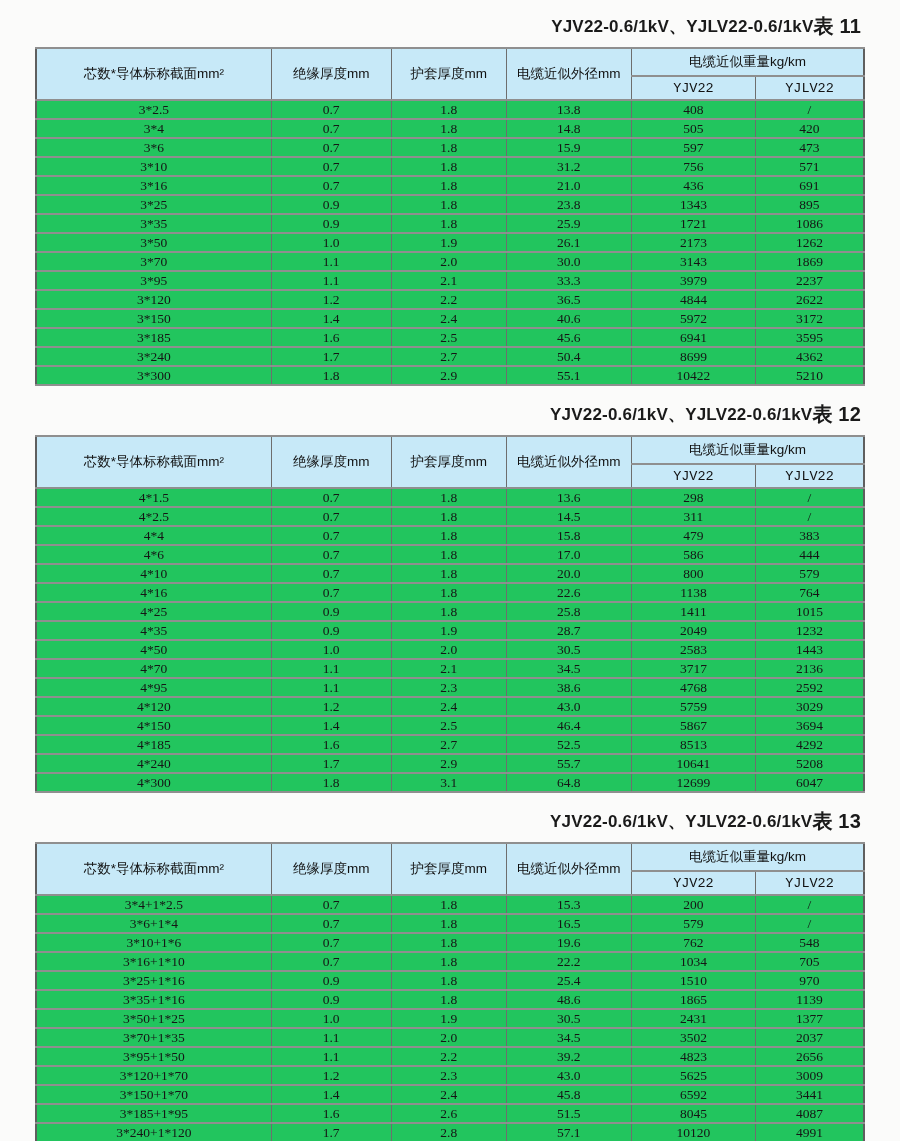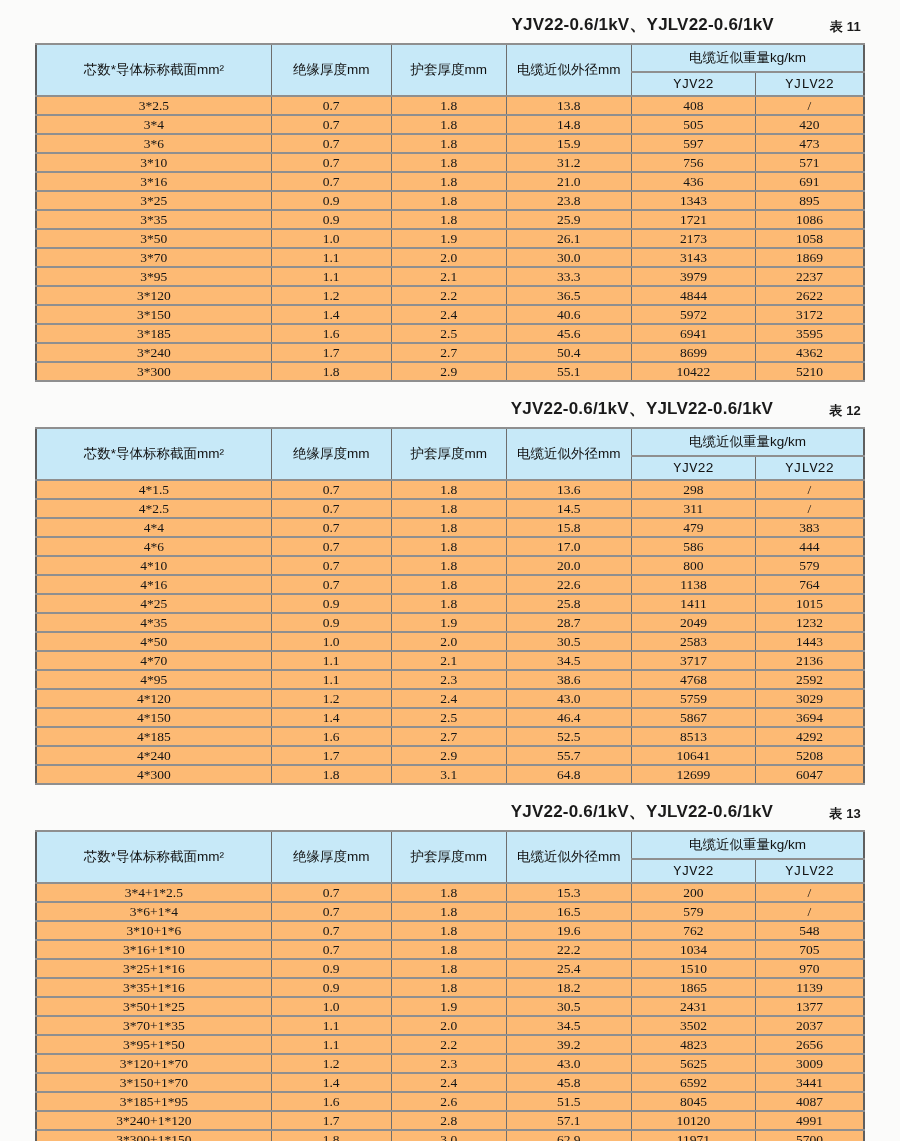--- a/index.html
+++ b/index.html
@@ -7,28 +7,28 @@
     width:900px; height:1141px;
     background:#fbfbfa;
     font-family:"Liberation Sans", sans-serif;
     color:#1a1a1a;
     overflow:hidden;
   }
   .sheet { padding-top:13px; }
   .section { margin:0 35px; }
   .section + .section { margin-top:15px; }
   .tbl-title {
-    display:flex; justify-content:flex-end; align-items:flex-end;
-    gap:56px; padding-right:4px; margin-bottom:7px;
+    display:flex; justify-content:flex-end; align-items:center;
+    padding-right:4px; margin-bottom:7px;
     font-size:17px; font-weight:bold; letter-spacing:0.2px;
   }
-  .tbl-tag { font-size:13px; font-weight:bold; }
+  .tbl-tag { font-size:20px; font-weight:bold; }
   table {
     width:100%; border-collapse:collapse; table-layout:fixed;
-    background:#fdba74;
+    background:#22c55e;
     border:2px solid #5f5f5f;
   }
   col.c1 { width:28.4%; }
   col.c2 { width:14.5%; }
   col.c3 { width:13.9%; }
   col.c4 { width:15.1%; }
   col.c5 { width:15.0%; }
   col.c6 { width:13.1%; }
   th, td {
     border:1px solid #6e6e6e;
@@ -137,21 +137,21 @@
             <td>25.9</td>
             <td>1721</td>
             <td>1086</td>
           </tr>
           <tr>
             <td>3*50</td>
             <td>1.0</td>
             <td>1.9</td>
             <td>26.1</td>
             <td>2173</td>
-            <td>1058</td>
+            <td>1262</td>
           </tr>
           <tr>
             <td>3*70</td>
             <td>1.1</td>
             <td>2.0</td>
             <td>30.0</td>
             <td>3143</td>
             <td>1869</td>
           </tr>
           <tr>
@@ -431,21 +431,21 @@
             <td>0.9</td>
             <td>1.8</td>
             <td>25.4</td>
             <td>1510</td>
             <td>970</td>
           </tr>
           <tr>
             <td>3*35+1*16</td>
             <td>0.9</td>
             <td>1.8</td>
-            <td>18.2</td>
+            <td>48.6</td>
             <td>1865</td>
             <td>1139</td>
           </tr>
           <tr>
             <td>3*50+1*25</td>
             <td>1.0</td>
             <td>1.9</td>
             <td>30.5</td>
             <td>2431</td>
             <td>1377</td>

